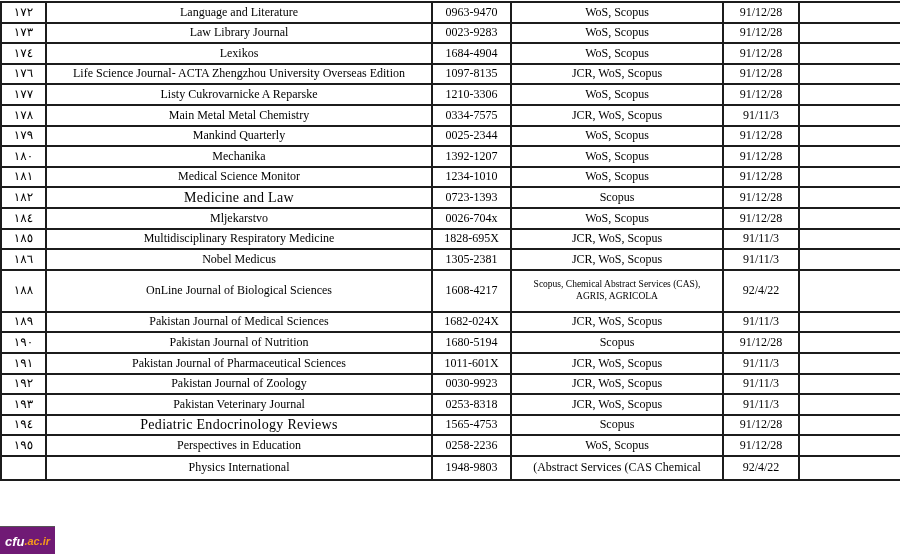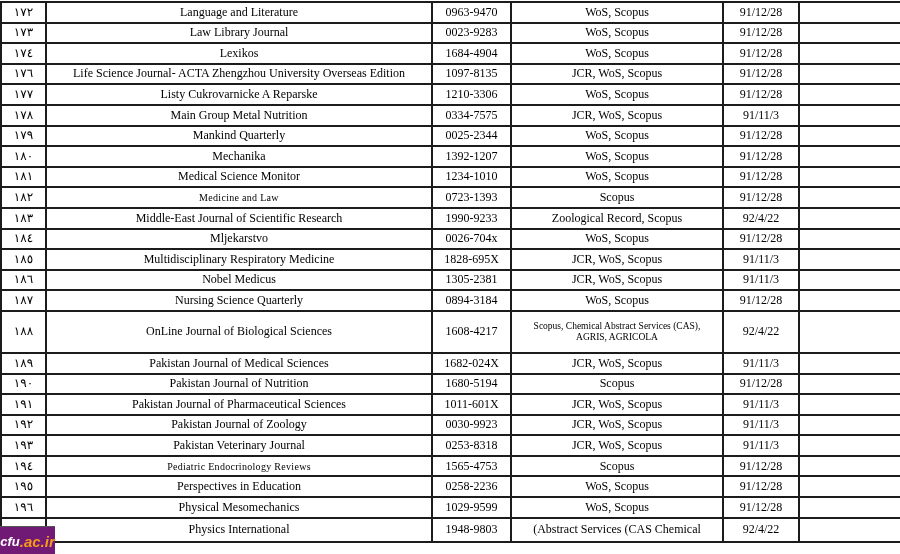--- a/index.html
+++ b/index.html
@@ -49,21 +49,21 @@
     font-family: "DejaVu Sans", sans-serif;
     font-size: 10px;
     text-align: center;
   }
   td.name {
     text-align: center;
     padding-left: 9px;
     font-size: 11.5px;
   }
   tr.large td.name {
-    font-size: 10px;
+    font-size: 14px;
     letter-spacing: 0.3px;
   }
   td.issn, td.index, td.date {
     text-align: center;
   }
   td.index.small-index {
     font-size: 9.5px;
     white-space: normal;
     line-height: 1.2;
     padding: 4px 8px;
@@ -82,21 +82,21 @@
     font-family: Liberation Sans, sans-serif;
     font-style: italic;
     font-weight: bold;
   }
   .watermark .wm-primary {
     color: #ffffff;
     font-size: 13px;
   }
   .watermark .wm-secondary {
     color: #f59a1b;
-    font-size: 15px;
+    font-size: 11px;
   }
 </style>
 </head>
 <body>
 
 <div class="page">
 
   <table class="journals">
     <colgroup>
       <col style="width:45px">
@@ -142,21 +142,21 @@
         <tr>
     <td class="num">١٧٧</td>
     <td class="name">Listy Cukrovarnicke A Reparske</td>
     <td class="issn">1210-3306</td>
     <td class="index">WoS, Scopus</td>
     <td class="date">91/12/28</td>
     <td class="empty"></td>
   </tr>
         <tr>
     <td class="num">١٧٨</td>
-    <td class="name">Main Group Metal Nutrition</td>
+    <td class="name">Main Metal Metal Chemistry</td>
     <td class="issn">0334-7575</td>
     <td class="index">JCR, WoS, Scopus</td>
     <td class="date">91/11/3</td>
     <td class="empty"></td>
   </tr>
         <tr>
     <td class="num">١٧٩</td>
     <td class="name">Mankind Quarterly</td>
     <td class="issn">0025-2344</td>
     <td class="index">WoS, Scopus</td>
@@ -181,28 +181,20 @@
   </tr>
         <tr class="large">
     <td class="num">١٨٢</td>
     <td class="name">Medicine and Law</td>
     <td class="issn">0723-1393</td>
     <td class="index">Scopus</td>
     <td class="date">91/12/28</td>
     <td class="empty"></td>
   </tr>
         <tr>
-    <td class="num">١٨٣</td>
-    <td class="name">Middle-East Journal of Scientific Research</td>
-    <td class="issn">1990-9233</td>
-    <td class="index">Zoological Record, Scopus</td>
-    <td class="date">92/4/22</td>
-    <td class="empty"></td>
-  </tr>
-        <tr>
     <td class="num">١٨٤</td>
     <td class="name">Mljekarstvo</td>
     <td class="issn">0026-704x</td>
     <td class="index">WoS, Scopus</td>
     <td class="date">91/12/28</td>
     <td class="empty"></td>
   </tr>
         <tr>
     <td class="num">١٨٥</td>
     <td class="name">Multidisciplinary Respiratory Medicine</td>
@@ -210,28 +202,20 @@
     <td class="index">JCR, WoS, Scopus</td>
     <td class="date">91/11/3</td>
     <td class="empty"></td>
   </tr>
         <tr>
     <td class="num">١٨٦</td>
     <td class="name">Nobel Medicus</td>
     <td class="issn">1305-2381</td>
     <td class="index">JCR, WoS, Scopus</td>
     <td class="date">91/11/3</td>
-    <td class="empty"></td>
-  </tr>
-        <tr>
-    <td class="num">١٨٧</td>
-    <td class="name">Nursing Science Quarterly</td>
-    <td class="issn">0894-3184</td>
-    <td class="index">WoS, Scopus</td>
-    <td class="date">91/12/28</td>
     <td class="empty"></td>
   </tr>
         <tr class="tall">
     <td class="num">١٨٨</td>
     <td class="name">OnLine Journal of Biological Sciences</td>
     <td class="issn">1608-4217</td>
     <td class="index small-index">Scopus, Chemical Abstract Services (CAS), AGRIS, AGRICOLA</td>
     <td class="date">92/4/22</td>
     <td class="empty"></td>
   </tr>
@@ -285,28 +269,20 @@
   </tr>
         <tr>
     <td class="num">١٩٥</td>
     <td class="name">Perspectives in Education</td>
     <td class="issn">0258-2236</td>
     <td class="index">WoS, Scopus</td>
     <td class="date">91/12/28</td>
     <td class="empty"></td>
   </tr>
         <tr>
-    <td class="num">١٩٦</td>
-    <td class="name">Physical Mesomechanics</td>
-    <td class="issn">1029-9599</td>
-    <td class="index">WoS, Scopus</td>
-    <td class="date">91/12/28</td>
-    <td class="empty"></td>
-  </tr>
-        <tr>
     <td class="num"></td>
     <td class="name">Physics International</td>
     <td class="issn">1948-9803</td>
     <td class="index">(Abstract Services (CAS Chemical</td>
     <td class="date">92/4/22</td>
     <td class="empty"></td>
   </tr>
       </tbody>
   </table>
 

